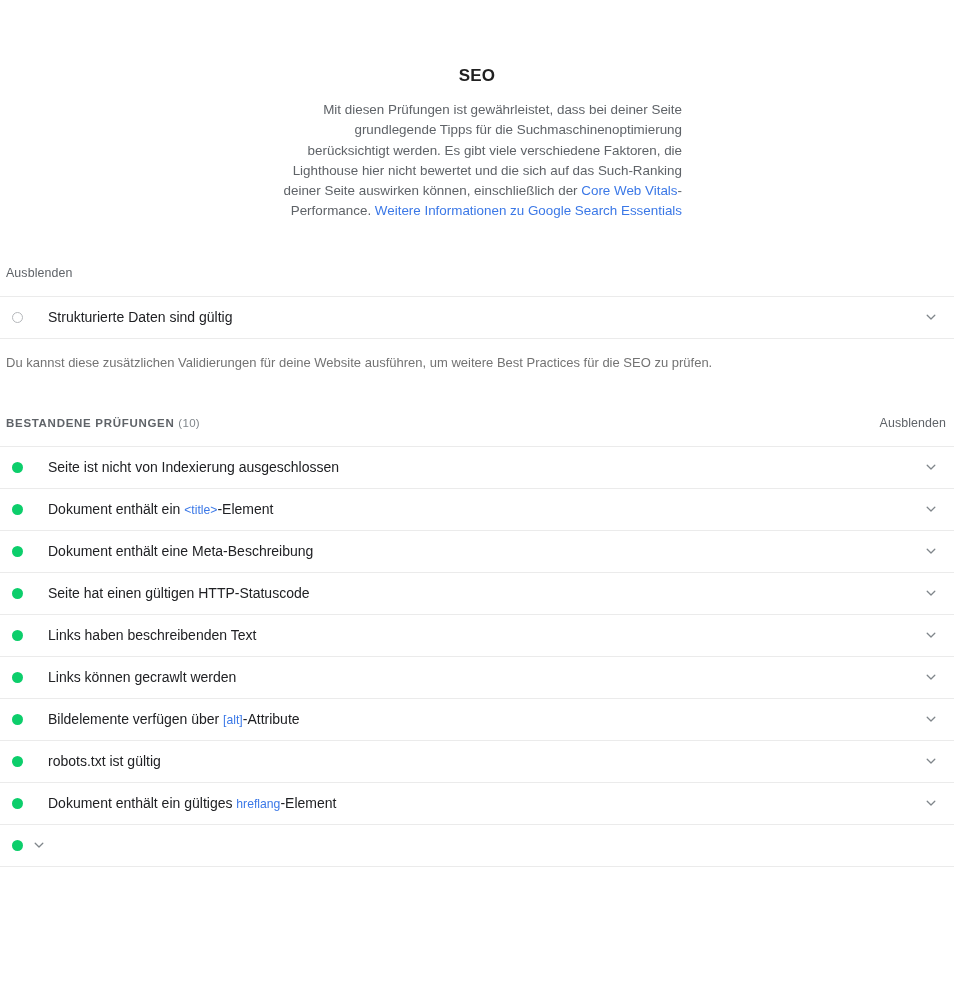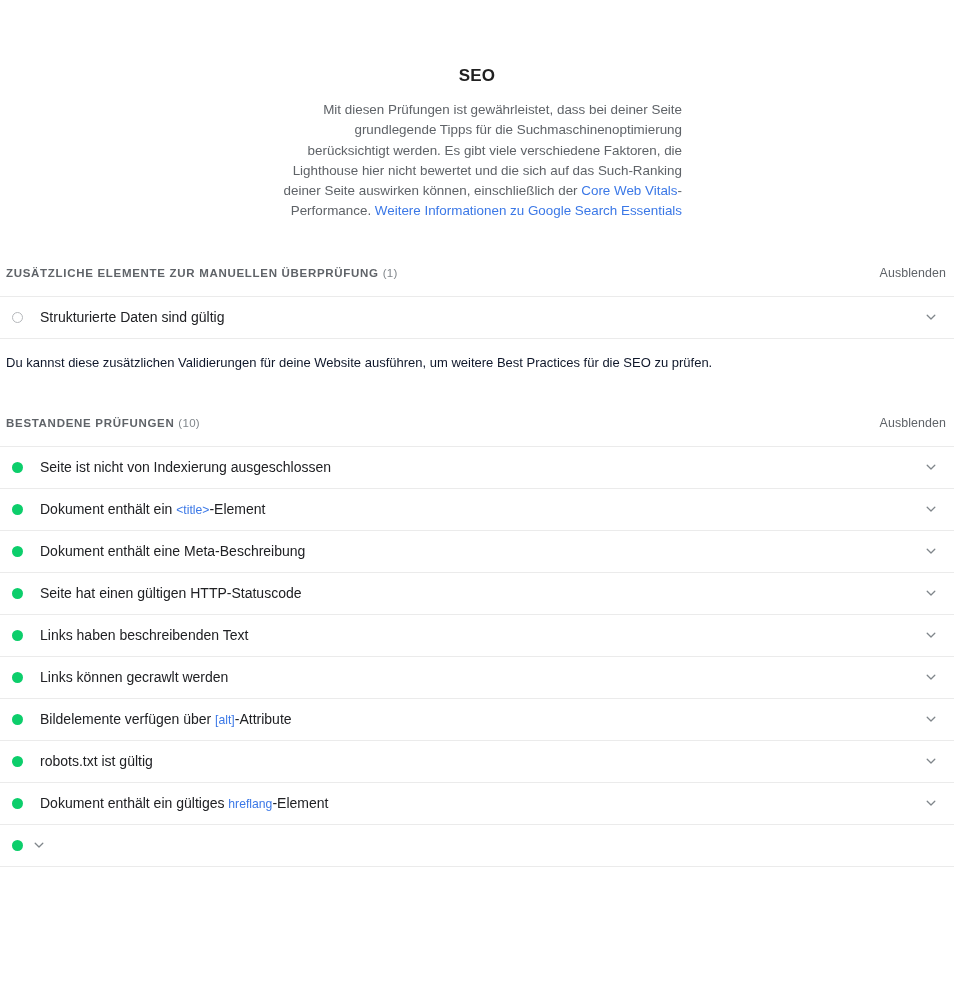--- a/index.html
+++ b/index.html
@@ -132,21 +132,21 @@
   .dot-manual {
     width: 11px;
     height: 11px;
     border-radius: 50%;
     border: 1.6px solid #b5b8bb;
     box-sizing: border-box;
     background: #fff;
     display: block;
   }
   .audit-title {
-    margin-left: 12px;
+    margin-left: 20px;
     font-size: 14px;
     color: #202124;
     line-height: 20px;
     flex: 1 1 auto;
   }
   .audit-title code {
     font-family: Liberation Sans, sans-serif;
     font-size: 12.2px;
     color: #3b78e7;
   }
@@ -157,21 +157,21 @@
     display: flex;
     align-items: center;
     justify-content: center;
     margin-right: 4px;
   }
   .chevron svg { display: block; }
 
   
   .manual-note {
     font-size: 13px;
-    color: #0f172a;
+    color: #737373;
     line-height: 19px;
     padding: 14px 6px 0 6px;
   }
   .spacer-44 { height: 44px; }
 </style>
 </head>
 <body>
 
 <div class="page">
 
@@ -179,24 +179,20 @@
     <div class="category-title">SEO</div>
     <div class="category-desc">
       <span>Mit diesen Prüfungen ist gewährleistet, dass bei deiner Seite grundlegende Tipps für die Suchmaschinenoptimierung berücksichtigt werden. Es gibt viele verschiedene Faktoren, die Lighthouse hier nicht bewertet und die sich auf das Such-Ranking deiner Seite auswirken können, einschließlich der </span><a href="#">Core Web Vitals</a><span>-Performance. </span><a href="#">Weitere Informationen zu Google Search Essentials</a>
     </div>
   </div>
 
   <div class="spacer-44"></div>
 
   <div class="section">
     <div class="section-header">
-      <div class="section-header-title">
-        <span>ZUSÄTZLICHE ELEMENTE ZUR MANUELLEN ÜBERPRÜFUNG</span>
-        <span class="section-header-count">(1)</span>
-      </div>
       <div class="section-toggle">Ausblenden</div>
     </div>
     <div class="audit-list">
       <div class="audit-row">
         <span class="audit-badge">
           <span class="dot-manual"></span>
         </span>
         <span class="audit-title">Strukturierte Daten sind gültig</span>
         <span class="chevron">
           <svg width="14" height="14" viewBox="0 0 14 14" aria-hidden="true">

